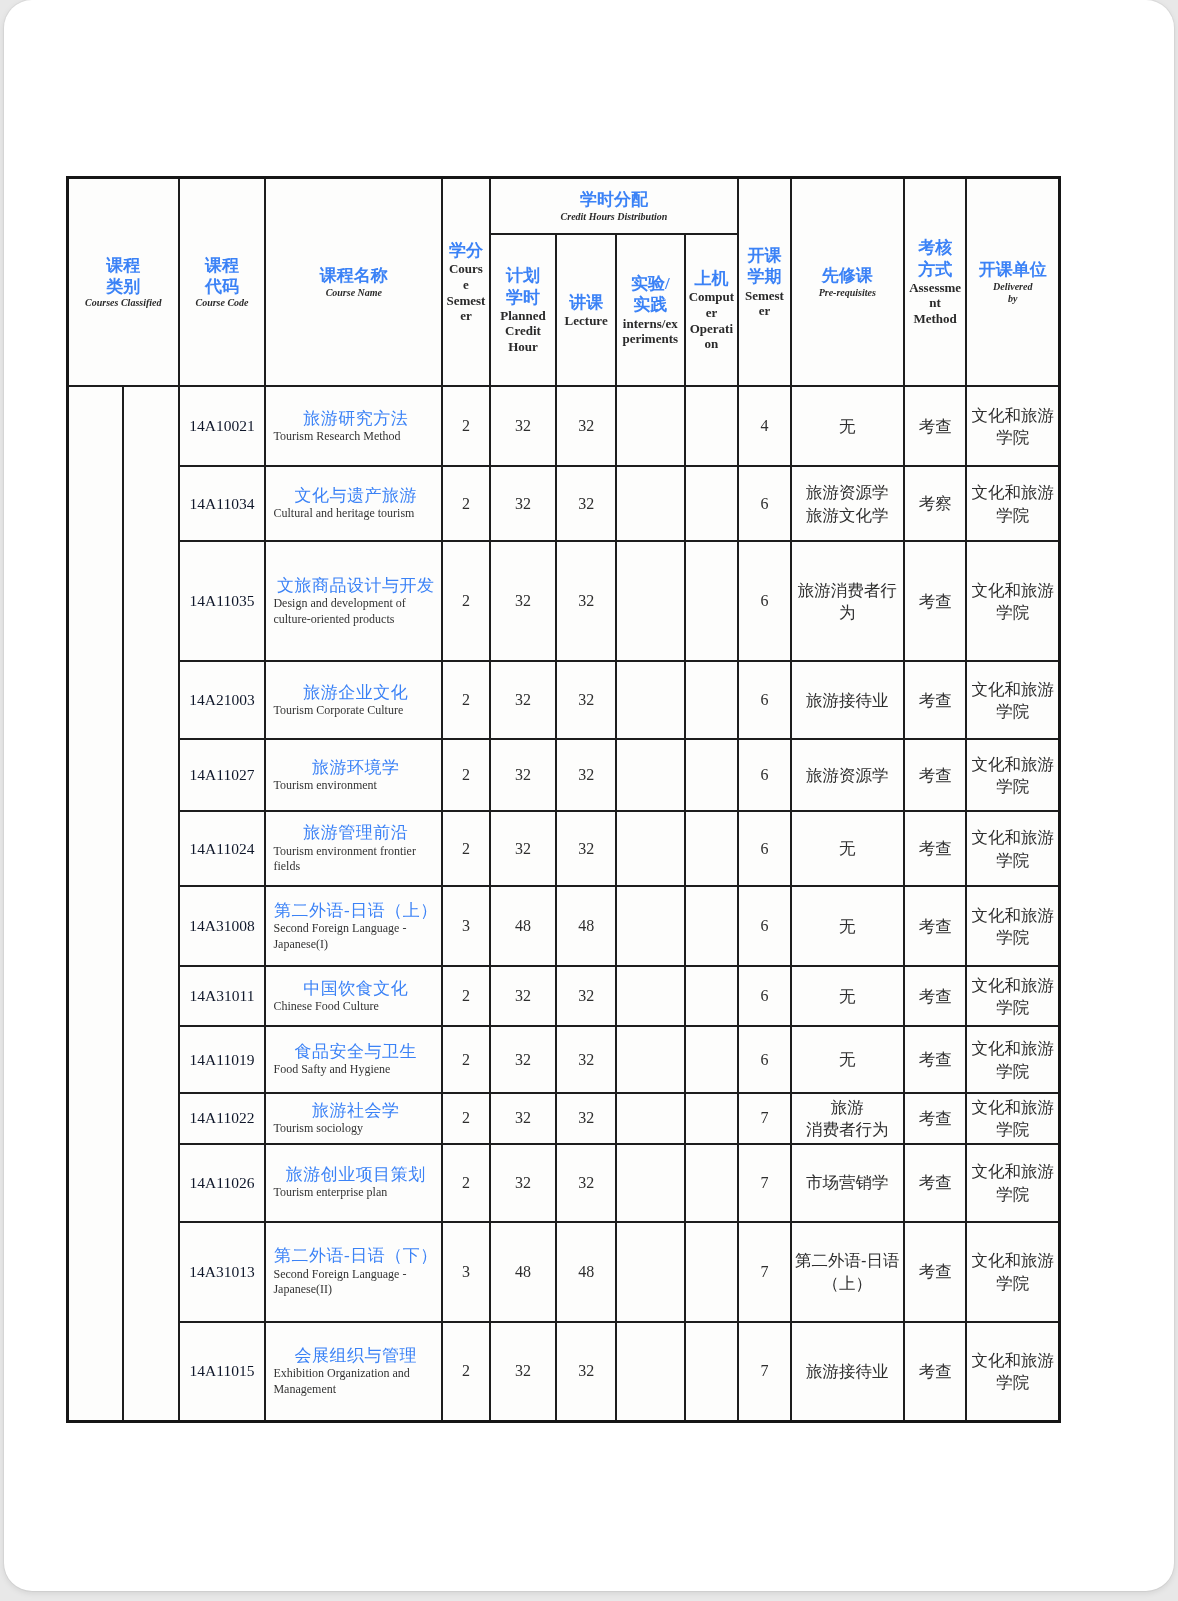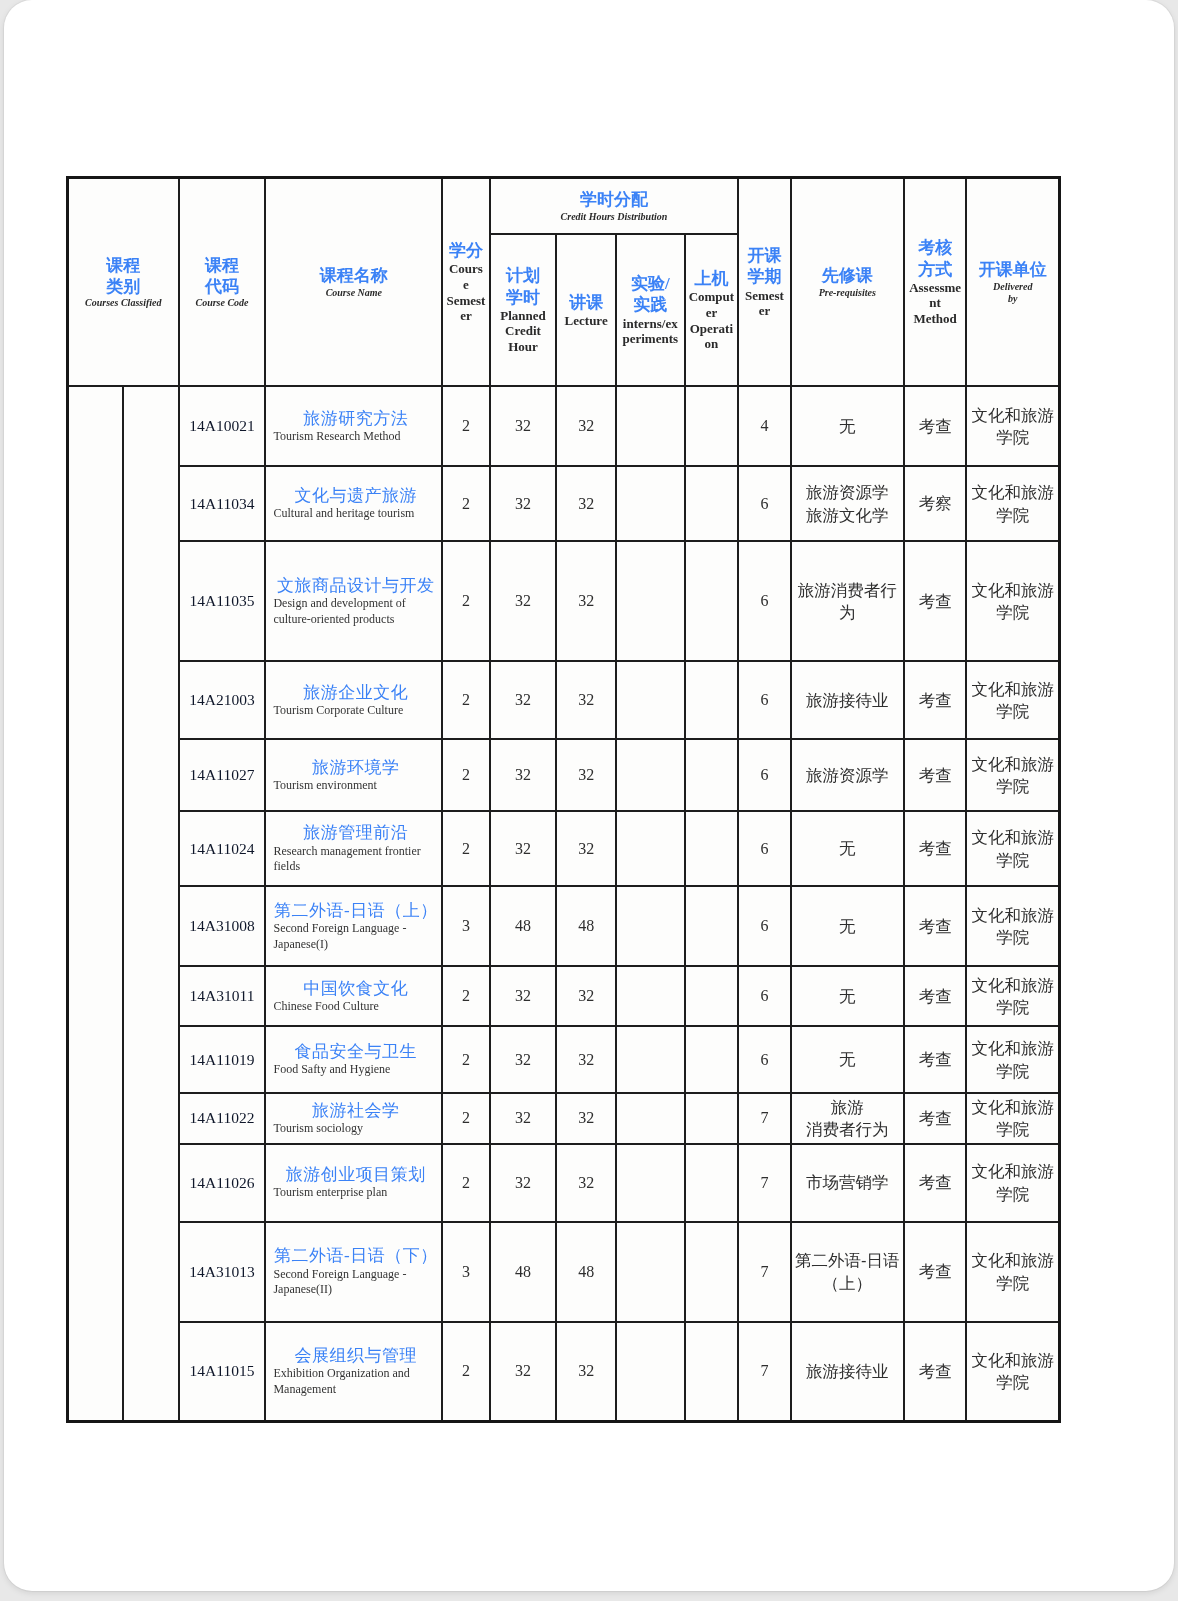--- a/index.html
+++ b/index.html
@@ -237,21 +237,21 @@
     <td class="num">6</td>
     <td class="prereq">旅游资源学</td>
     <td class="assess">考查</td>
     <td class="dept">文化和旅游
 学院</td>
   </tr>
           <tr style="height: 75px;">
     <td class="code">14A11024</td>
     <td class="name">
       <div class="zh">旅游管理前沿</div>
-      <div class="en">Research management frontier fields</div>
+      <div class="en">Tourism environment frontier fields</div>
     </td>
     <td class="num">2</td>
     <td class="num">32</td>
     <td class="num">32</td>
     <td class="num"></td>
     <td class="num"></td>
     <td class="num">6</td>
     <td class="prereq">无</td>
     <td class="assess">考查</td>
     <td class="dept">文化和旅游

